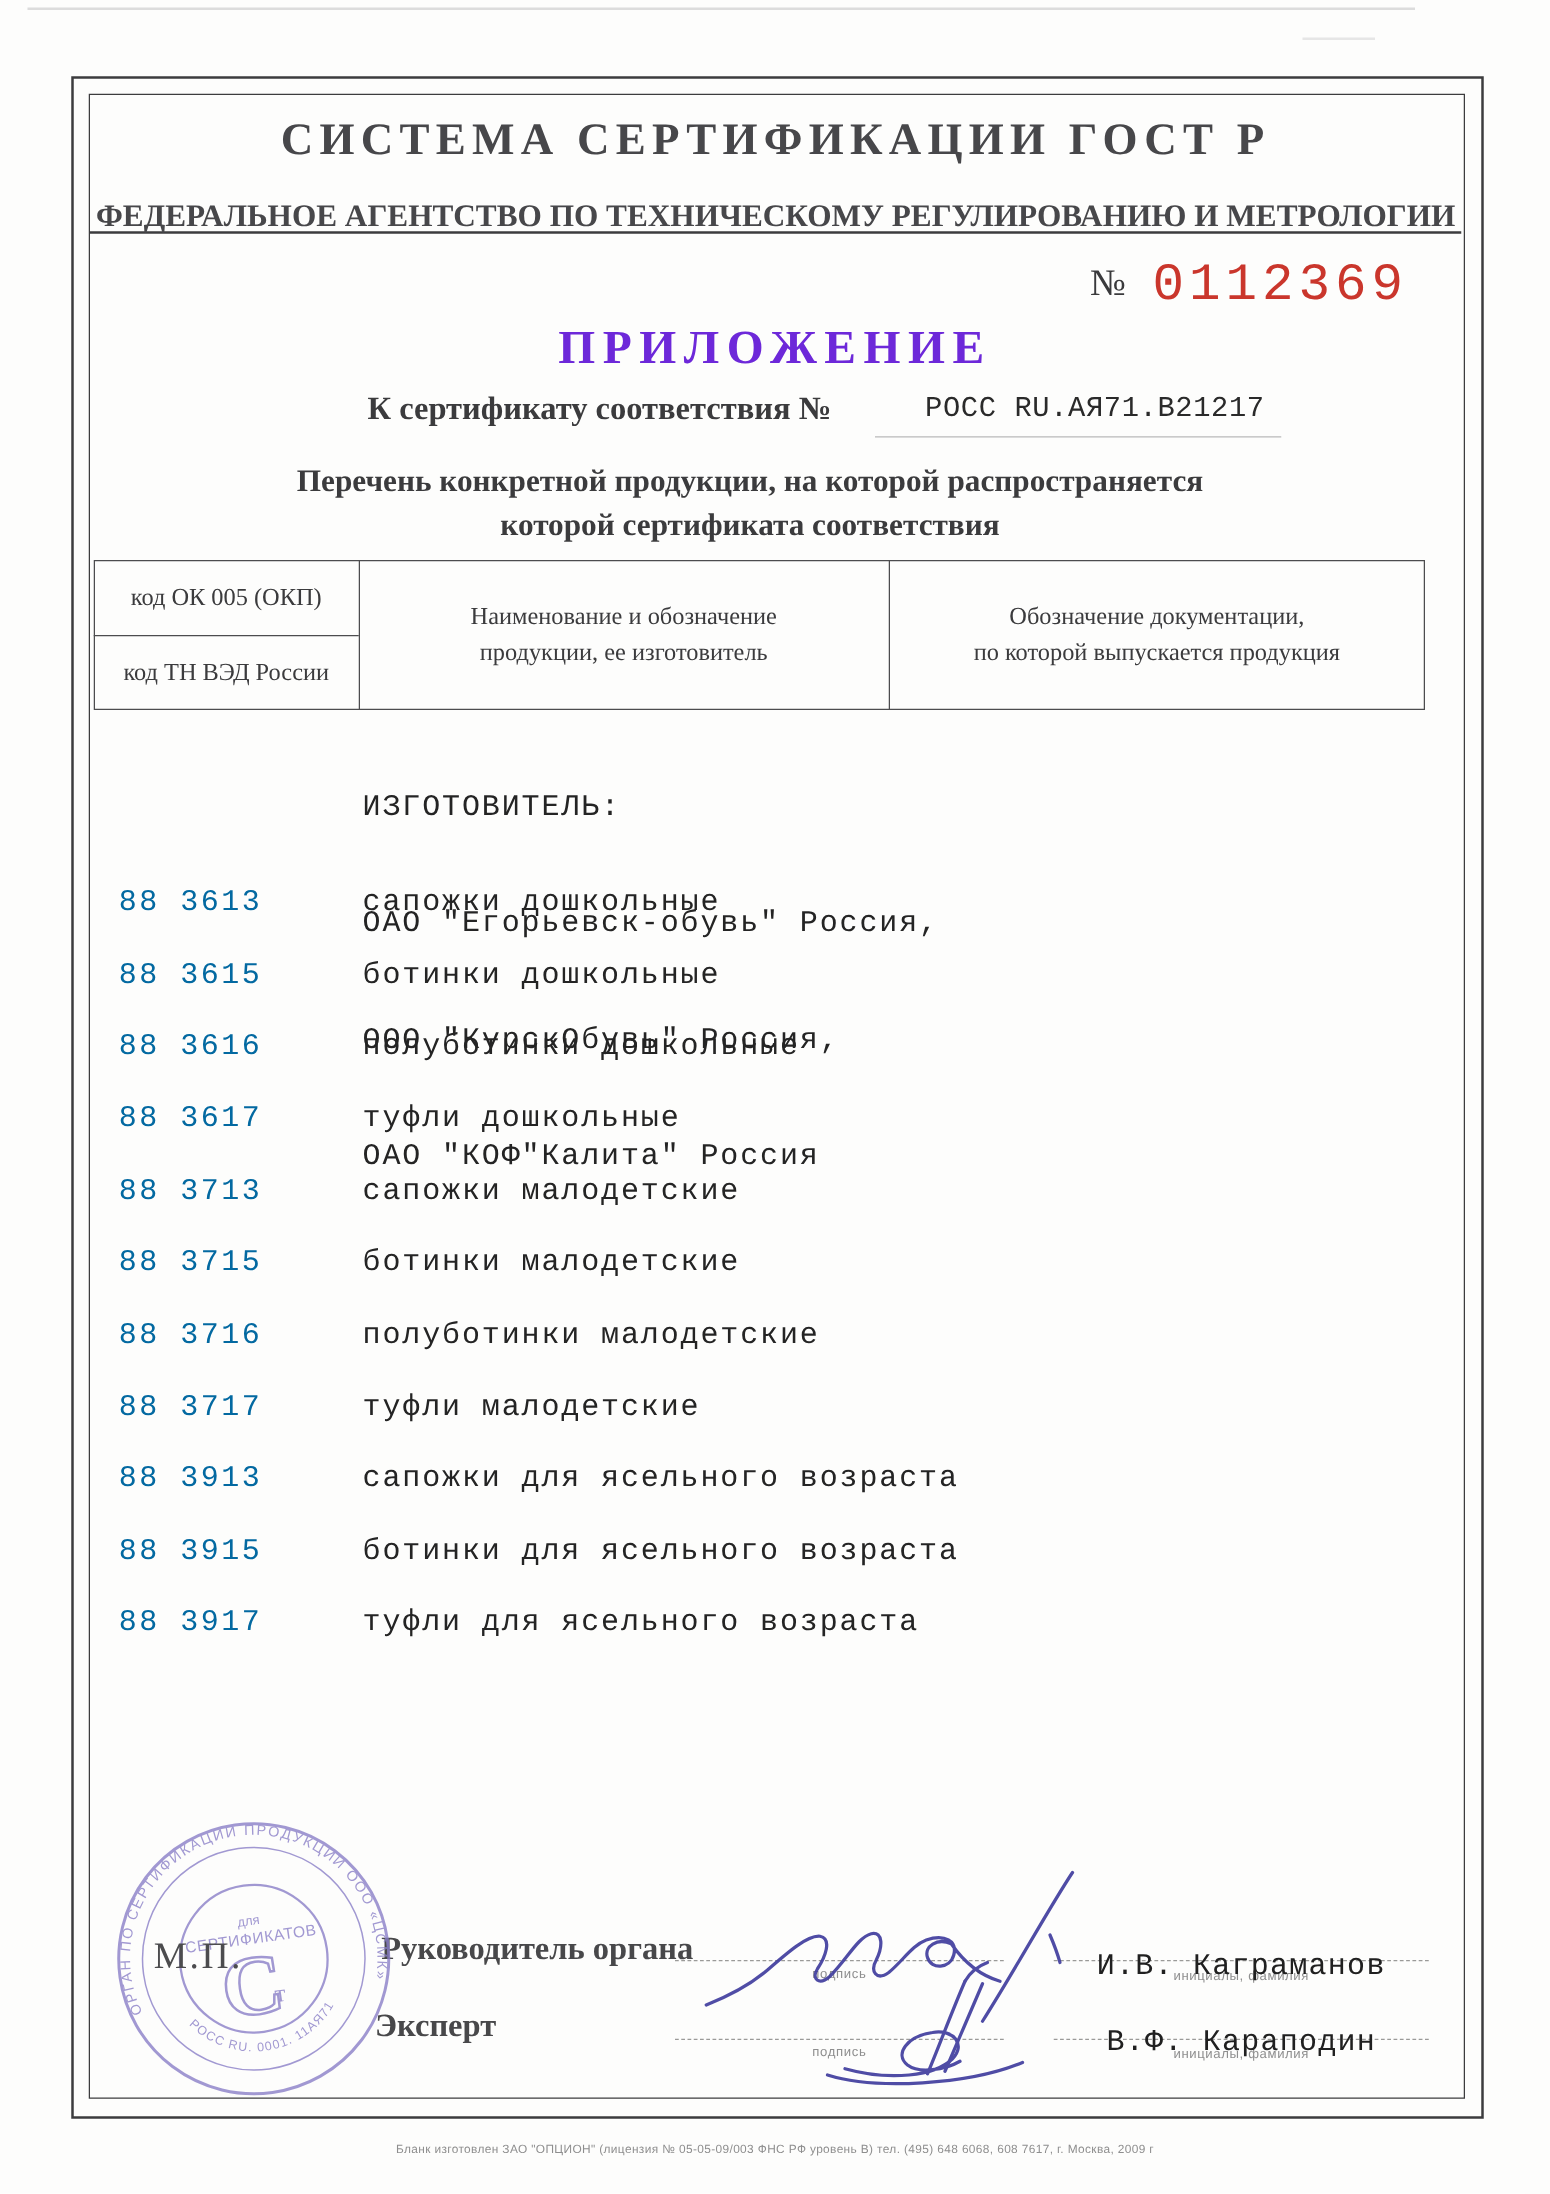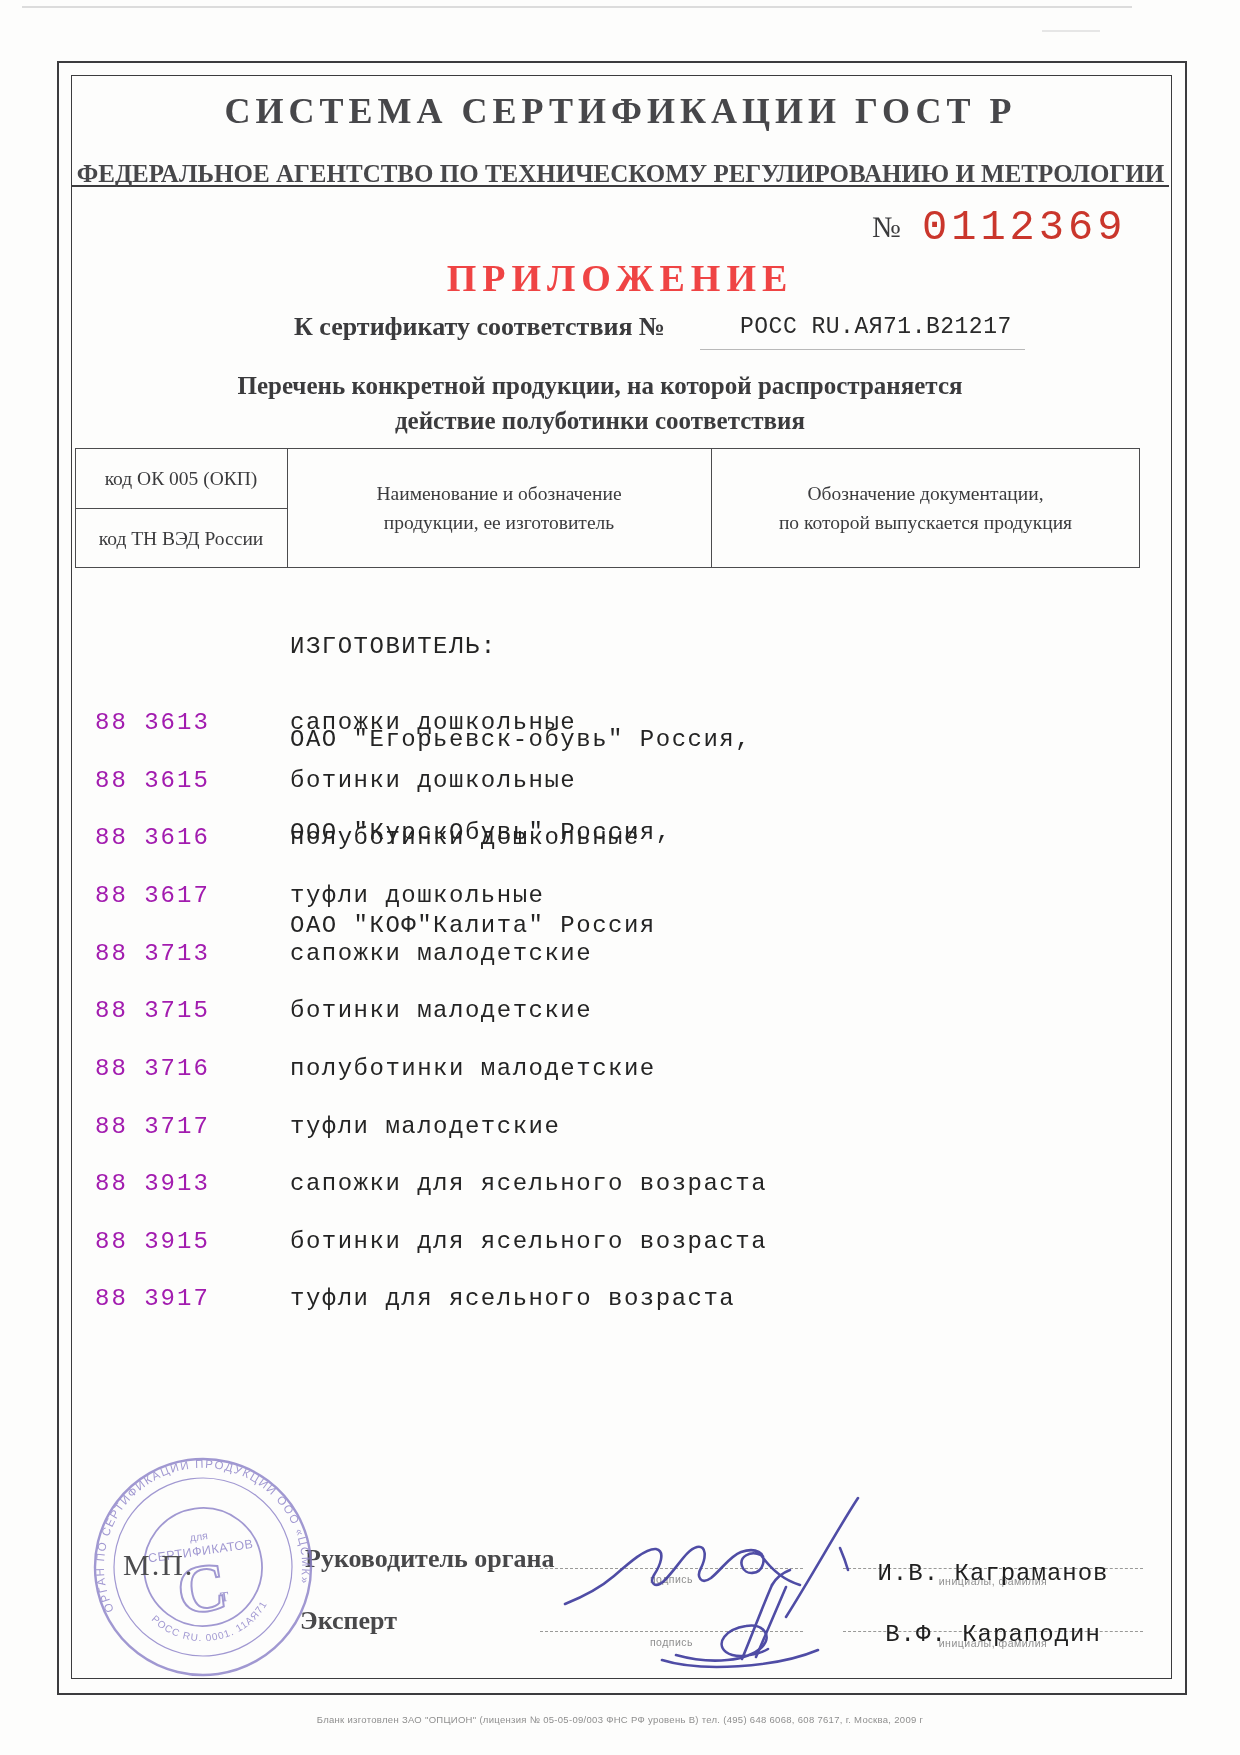--- a/index.html
+++ b/index.html
@@ -14,39 +14,39 @@
   .hdr-sep{left:72px;top:185px;width:1097px;height:0;border-top:2px solid #3c3c3e;}
   .scan-line{left:22px;top:6px;width:1110px;height:2px;background:#dcdcdc;}
   .scan-dash{left:1042px;top:30px;width:58px;height:2px;background:#e6e6e6;}
   .title1{left:72px;top:90px;width:1097px;text-align:center;font-size:36px;font-weight:700;
           letter-spacing:5px;color:#47474a;}
   .title2{left:72px;top:136px;width:1097px;text-align:center;font-size:25px;font-weight:700;
           letter-spacing:0px;color:#47474a;margin-top:24px;}
   .num-label{left:872px;top:210px;font-size:30px;color:#3a3a3c;}
   .num-value{left:922px;top:204px;font-size:42px;letter-spacing:4px;}
   .doc-title{left:120px;top:256px;width:1000px;text-align:center;font-size:38px;font-weight:700;
-             letter-spacing:6px;color:#ef4444;}
+             letter-spacing:6px;color:#6d28d9;}
   .cert-label{left:294px;top:312px;font-size:26px;font-weight:600;color:#3b3b3d;}
   .cert-value{left:740px;top:314px;font-size:23px;letter-spacing:0.5px;color:#2a2a2a;}
   .cert-underline{left:700px;top:349px;width:325px;height:0;border-top:1.5px solid #b9b9b9;}
   .purpose1{left:100px;top:372px;width:1000px;text-align:center;font-size:25px;font-weight:700;color:#3b3b3d;}
   .purpose2{left:100px;top:407px;width:1000px;text-align:center;font-size:25px;font-weight:700;color:#3b3b3d;}
   .tbl-box{left:75px;top:448px;width:1065px;height:120px;border:1.5px solid #4c4c4e;box-sizing:border-box;}
   .tbl-v1{left:287px;top:448px;width:0;height:120px;border-left:1.5px solid #4c4c4e;}
   .tbl-v2{left:711px;top:448px;width:0;height:120px;border-left:1.5px solid #4c4c4e;}
   .tbl-h1{left:75px;top:508px;width:212px;height:0;border-top:1.5px solid #4c4c4e;}
   .tbl-cell{display:flex;align-items:center;justify-content:center;text-align:center;
             font-size:19.5px;color:#3b3b3d;line-height:29px;}
   .c1a{left:75px;top:448px;width:212px;height:60px;}
   .c1b{left:75px;top:508px;width:212px;height:60px;}
   .c2{left:287px;top:448px;width:424px;height:120px;flex-direction:column;}
   .c3{left:711px;top:448px;width:429px;height:120px;flex-direction:column;}
   .mfr{left:290px;top:569px;font-size:24px;letter-spacing:1.5px;line-height:31px;color:#242424;white-space:pre;}
   .prod-row{left:0;top:0;width:100%;height:30px;}
-  .prod-code{position:absolute;left:95px;font-size:24px;letter-spacing:2px;color:#a21caf;}
+  .prod-code{position:absolute;left:95px;font-size:24px;letter-spacing:2px;color:#0369a1;}
   .prod-name{position:absolute;left:290px;font-size:24px;letter-spacing:1.5px;color:#242424;}
   .role1{left:305px;top:1544px;font-size:26px;font-weight:700;color:#48484a;}
   .role2{left:300px;top:1606px;font-size:26px;font-weight:700;color:#48484a;}
   .sig-line{height:0;border-top:1.6px dashed #9a9a98;}
   .l-sig1{left:540px;top:1568px;width:263px;}
   .l-name1{left:843px;top:1568px;width:300px;}
   .l-sig2{left:540px;top:1631px;width:263px;}
   .l-name2{left:843px;top:1631px;width:300px;}
   .cap{font-size:10.5px;color:#8f8f8f;letter-spacing:0.5px;}
   .cap-sig1{left:540px;top:1573px;width:263px;text-align:center;}
@@ -77,21 +77,21 @@
   <div class="abs serif num-label">№</div>
   <div class="abs mono num-value" style="color:#ca362c;text-align:right;">0112369</div>
 
   <div class="abs serif doc-title">ПРИЛОЖЕНИЕ</div>
 
   <div class="abs serif cert-label">К сертификату соответствия №</div>
   <div class="abs mono cert-value">РОСС RU.АЯ71.В21217</div>
   <div class="abs cert-underline"></div>
 
   <div class="abs serif purpose1">Перечень конкретной продукции,  на которой распространяется</div>
-  <div class="abs serif purpose2">действие полуботинки соответствия</div>
+  <div class="abs serif purpose2">которой сертификата соответствия</div>
 
   <div class="abs tbl-box"></div>
   <div class="abs tbl-v1"></div>
   <div class="abs tbl-v2"></div>
   <div class="abs tbl-h1"></div>
   <div class="abs serif tbl-cell c1a">код ОК 005 (ОКП)</div>
   <div class="abs serif tbl-cell c1b">код ТН ВЭД России</div>
   <div class="abs serif tbl-cell c2">
     <div>Наименование и обозначение</div>
     <div>продукции, ее изготовитель</div>

